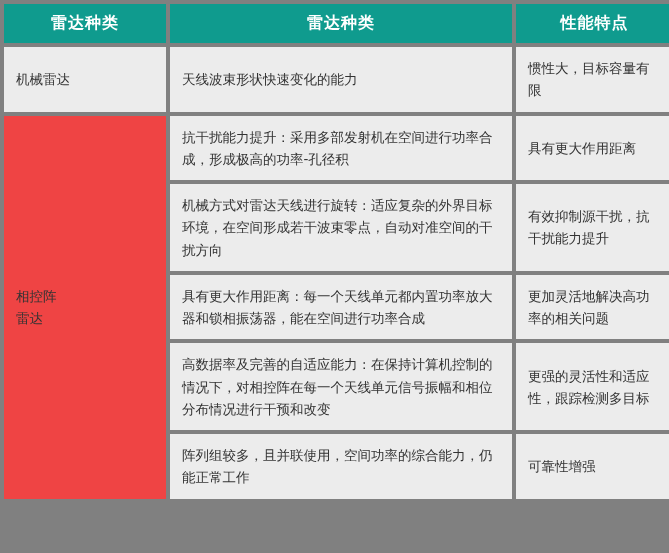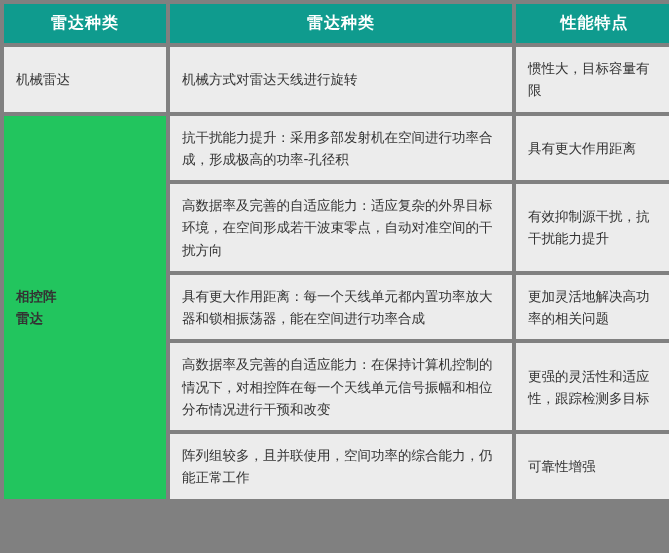--- a/index.html
+++ b/index.html
@@ -44,22 +44,21 @@
     vertical-align: middle;
     text-align: left;
   }
   td.cat-cell {
     text-align: center;
     font-size: 14px;
     color: #333333;
     padding: 10px 4px;
   }
   td.cat-cell.spanned {
-    background: #22c55e;
-    font-weight: bold;
+    background: #ef4444;
   }
   .col-1 { width: 162px; }
   .col-2 { width: 342px; }
   .col-3 { width: 157px; }
   .nowrap-break { white-space: pre-line; }
 </style>
 </head>
 <body>
 
 <div class="table-wrap">
@@ -72,31 +71,31 @@
     <thead>
       <tr>
         <th>雷达种类</th>
         <th>雷达种类</th>
         <th>性能特点</th>
       </tr>
     </thead>
     <tbody>
       <tr>
         <td class="cat-cell">机械雷达</td>
-        <td>机械方式对雷达天线进行旋转</td>
+        <td>天线波束形状快速变化的能力</td>
         <td>惯性大，目标容量有限</td>
       </tr>
       <tr>
         <td class="cat-cell spanned nowrap-break" rowspan="5">相控阵
 雷达</td>
         <td>抗干扰能力提升：采用多部发射机在空间进行功率合成，形成极高的功率-孔径积</td>
         <td>具有更大作用距离</td>
       </tr>
       <tr>
-        <td>高数据率及完善的自适应能力：适应复杂的外界目标环境，在空间形成若干波束零点，自动对准空间的干扰方向</td>
+        <td>机械方式对雷达天线进行旋转：适应复杂的外界目标环境，在空间形成若干波束零点，自动对准空间的干扰方向</td>
         <td>有效抑制源干扰，抗干扰能力提升</td>
       </tr>
       <tr>
         <td>具有更大作用距离：每一个天线单元都内置功率放大器和锁相振荡器，能在空间进行功率合成</td>
         <td>更加灵活地解决高功率的相关问题</td>
       </tr>
       <tr>
         <td>高数据率及完善的自适应能力：在保持计算机控制的情况下，对相控阵在每一个天线单元信号振幅和相位分布情况进行干预和改变</td>
         <td>更强的灵活性和适应性，跟踪检测多目标</td>
       </tr>

